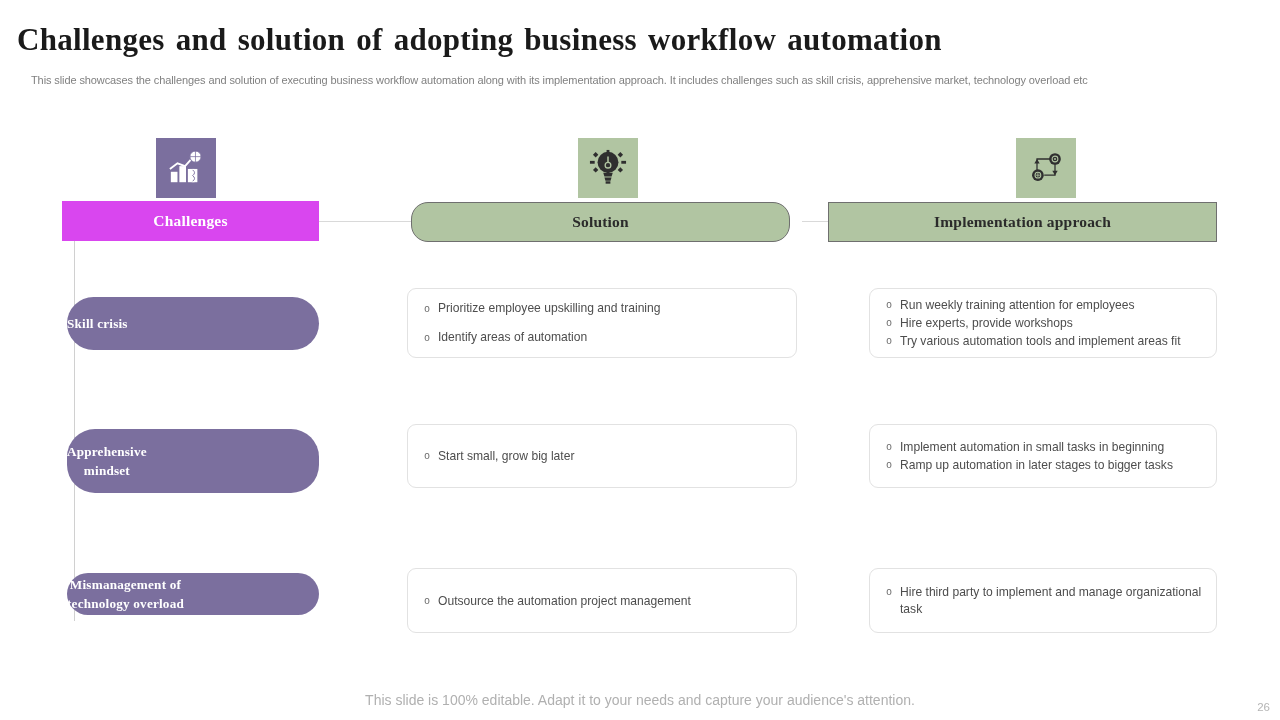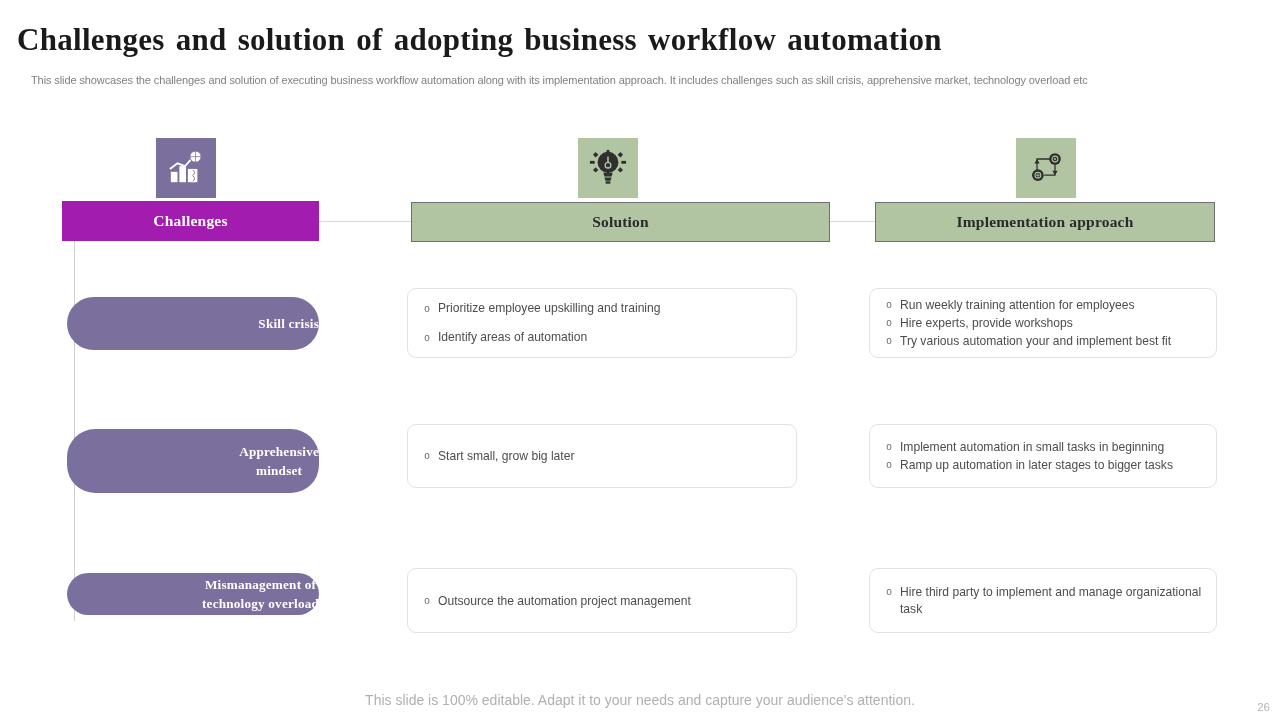--- a/index.html
+++ b/index.html
@@ -77,40 +77,40 @@
     height: 40px;
     display: flex;
     align-items: center;
     justify-content: center;
     font-family: "Liberation Serif", serif;
     font-weight: 700;
     font-size: 15.5px;
     letter-spacing: 0.2px;
   }
   .col-head.purple {
-    background: #a21caf;
+    background: #d946ef;
     color: #ffffff;
   }
   .col-head.green {
     background: #b1c5a2;
     color: #2b2b2b;
     border: 1px solid #6f6f6f;
     box-sizing: border-box;
   }
 
   
   .pill {
     position: absolute;
     left: 67px;
     width: 252px;
     background: #7b6f9e;
     border-radius: 28px;
     display: flex;
     align-items: center;
-    justify-content: flex-end;
+    justify-content: flex-start;
     text-align: center;
     color: #ffffff;
     font-family: "Liberation Serif", serif;
     font-weight: 700;
     font-size: 13.2px;
     line-height: 19px;
     letter-spacing: 0.2px;
   }
 
   
@@ -234,25 +234,25 @@
       <circle cx="13" cy="28" r="6.5" fill="#2f2f2f"></circle>
       <circle cx="13" cy="28" r="3.2" fill="none" stroke="#b1c5a2" stroke-width="1.2"></circle>
       <path d="M10.5 28 h5 M13 25.5 v5" stroke="#b1c5a2" stroke-width="0.9"></path>
     </svg>
   </div>
 
   <div class="col-head purple" style="left:62px; top:201px; width:257px;">
     <span>Challenges</span>
   </div>
 
-  <div class="col-head green" style="left:411px; top:202px; width:419px;">
+  <div class="col-head green" style="left:411px; top:202px; width:379px;border-radius:17px;">
     <span>Solution</span>
   </div>
 
-  <div class="col-head green" style="left:875px; top:202px; width:340px;">
+  <div class="col-head green" style="left:828px; top:202px; width:389px;">
     <span>Implementation approach</span>
   </div>
 
   <div class="pill" style="top:297px; height:53px;">
     <span>Skill crisis</span>
   </div>
 
   <div class="card sol sp-loose" style="top:288px; height:70px;">
     <div class="bullet-row">
       <span class="bullet-mark">o</span>
@@ -268,21 +268,21 @@
     <div class="bullet-row">
       <span class="bullet-mark">o</span>
       <span class="bullet-text">Run weekly training  attention  for employees</span>
     </div>
     <div class="bullet-row">
       <span class="bullet-mark">o</span>
       <span class="bullet-text">Hire  experts,  provide  workshops</span>
     </div>
     <div class="bullet-row">
       <span class="bullet-mark">o</span>
-      <span class="bullet-text">Try various  automation  your and implement   best fit</span>
+      <span class="bullet-text">Try various  automation  tools and implement   areas fit</span>
     </div>
   </div>
 
   <div class="pill" style="top:429px; height:64px;">
     <span>
       <span>Apprehensive</span><br>
       <span>mindset</span>
     </span>
   </div>
 

